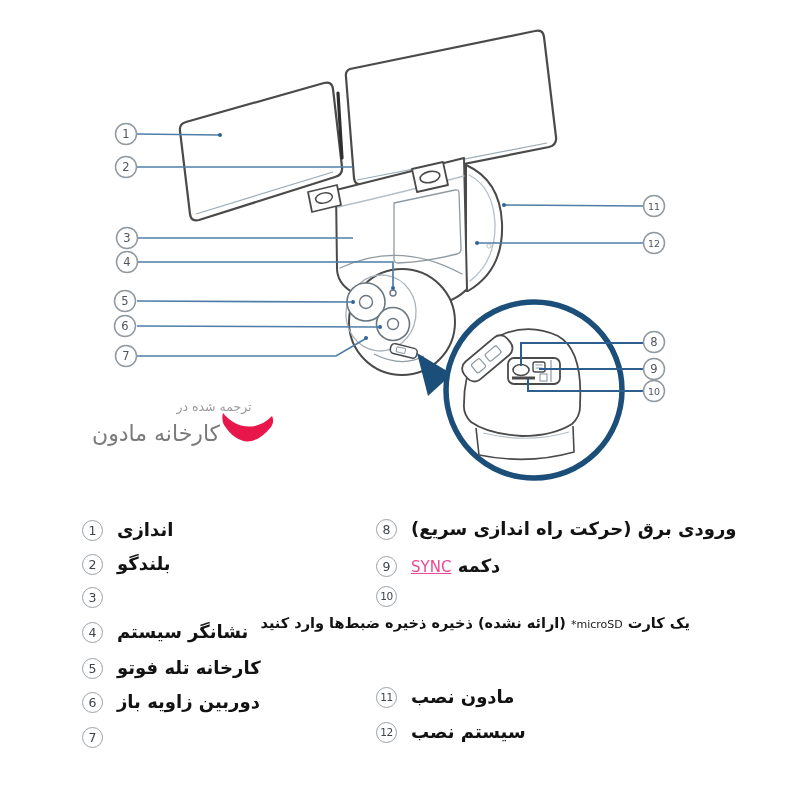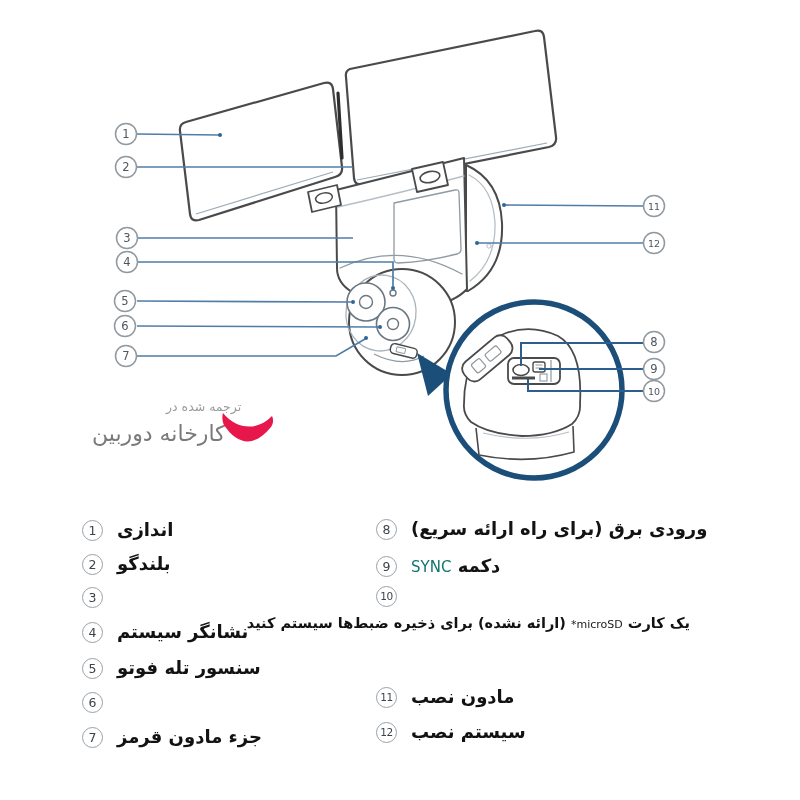--- a/index.html
+++ b/index.html
@@ -7,26 +7,26 @@
   .stage{position:absolute;left:0;top:0;width:800px;height:800px;background:#fff;overflow:hidden;}
   svg text{font-family:"DejaVu Sans",sans-serif;}
 
   
   .row{position:absolute;display:flex;align-items:center;gap:14px;height:26px;}
   .cnum{width:21px;height:21px;box-sizing:border-box;border:1.5px solid #9aa1a7;border-radius:50%;
         display:flex;align-items:center;justify-content:center;font-size:12.5px;color:#3d444b;
         flex:0 0 21px;background:#fff;}
   .cnum.two{font-size:10.5px;letter-spacing:-0.5px;}
   .lbl{font-weight:bold;font-size:18px;color:#121212;white-space:nowrap;line-height:1;}
-  .latin{font-weight:normal;font-size:15px;color:#0f766e;}
+  .latin{font-weight:normal;font-size:15px;color:#ec4899;text-decoration:underline;}
   .note{position:absolute;direction:rtl;font-weight:bold;font-size:14.5px;color:#121212;white-space:nowrap;}
   .latin-n{font-weight:normal;font-size:11px;color:#202020;}
 
   
-  .tagline{position:absolute;top:399px;left:166px;width:96px;text-align:left;direction:rtl;
+  .tagline{position:absolute;top:399px;left:166px;width:96px;text-align:center;direction:rtl;
            color:#9b9b9b;font-size:12.5px;}
   .brand{position:absolute;top:421px;left:92px;color:#7a7a7a;font-size:22px;direction:rtl;}
   .swoosh{position:absolute;left:219px;top:408px;}
 </style>
 </head>
 <body>
 
 <div class="stage">
 
   
@@ -182,21 +182,21 @@
         </g>
       <g>
           <circle cx="654" cy="243" r="10.5" fill="#fff" stroke="#90999f" stroke-width="1.5"></circle>
           <text x="654" y="243" font-size="9.5" dominant-baseline="central">12</text>
         </g>
     </g>
   </svg>
 
   
   <div class="tagline">ترجمه شده در</div>
-  <div class="brand">کارخانه دوربین</div>
+  <div class="brand">کارخانه مادون</div>
   <svg class="swoosh" width="58" height="46" viewBox="0 0 58 46">
     <path d="M 4,5 C 18,22 39,23 53,8 C 55,12 54,16 52,19 C 36,39 19,38 5,17 C 3,13 3,8 4,5 Z" fill="#E8174B"></path>
   </svg>
 
   
   <div class="row" style="top:517px;left:82px">
     <span class="cnum">1</span>
     <span class="lbl" dir="rtl">اندازی</span>
   </div>
   <div class="row" style="top:551px;left:82px">
@@ -205,45 +205,45 @@
   </div>
   <div class="row" style="top:584px;left:82px">
     <span class="cnum">3</span>
   </div>
   <div class="row" style="top:619px;left:82px">
     <span class="cnum">4</span>
     <span class="lbl" dir="rtl">نشانگر سیستم</span>
   </div>
   <div class="row" style="top:655px;left:82px">
     <span class="cnum">5</span>
-    <span class="lbl" dir="rtl">سنسور تله فوتو</span>
+    <span class="lbl" dir="rtl">کارخانه تله فوتو</span>
   </div>
   <div class="row" style="top:689px;left:82px">
     <span class="cnum">6</span>
+    <span class="lbl" dir="rtl">دوربین زاویه باز</span>
   </div>
   <div class="row" style="top:724px;left:82px">
     <span class="cnum">7</span>
-    <span class="lbl" dir="rtl">جزء مادون قرمز</span>
   </div>
 
   
   <div class="row" style="top:516px;left:376px">
     <span class="cnum">8</span>
-    <span class="lbl" dir="rtl">ورودی برق (برای راه ارائه سریع)</span>
+    <span class="lbl" dir="rtl">ورودی برق (حرکت راه اندازی سریع)</span>
   </div>
   <div class="row" style="top:553px;left:376px">
     <span class="cnum">9</span>
     <span class="lbl" dir="rtl"><b>دکمه</b> <span class="latin">SYNC</span></span>
   </div>
   <div class="row" style="top:583px;left:376px">
     <span class="cnum two">10</span>
   </div>
 
   <div class="note" style="top:615px;right:110px">
-    <span>یک کارت</span> <span class="latin-n">microSD*</span> <span>(ارائه نشده) برای ذخیره ضبط‌ها سیستم کنید</span>
+    <span>یک کارت</span> <span class="latin-n">microSD*</span> <span>(ارائه نشده) ذخیره ذخیره ضبط‌ها وارد کنید</span>
   </div>
 
   <div class="row" style="top:684px;left:376px">
     <span class="cnum two">11</span>
     <span class="lbl" dir="rtl">مادون نصب</span>
   </div>
   <div class="row" style="top:719px;left:376px">
     <span class="cnum two">12</span>
     <span class="lbl" dir="rtl">سیستم نصب</span>
   </div>

